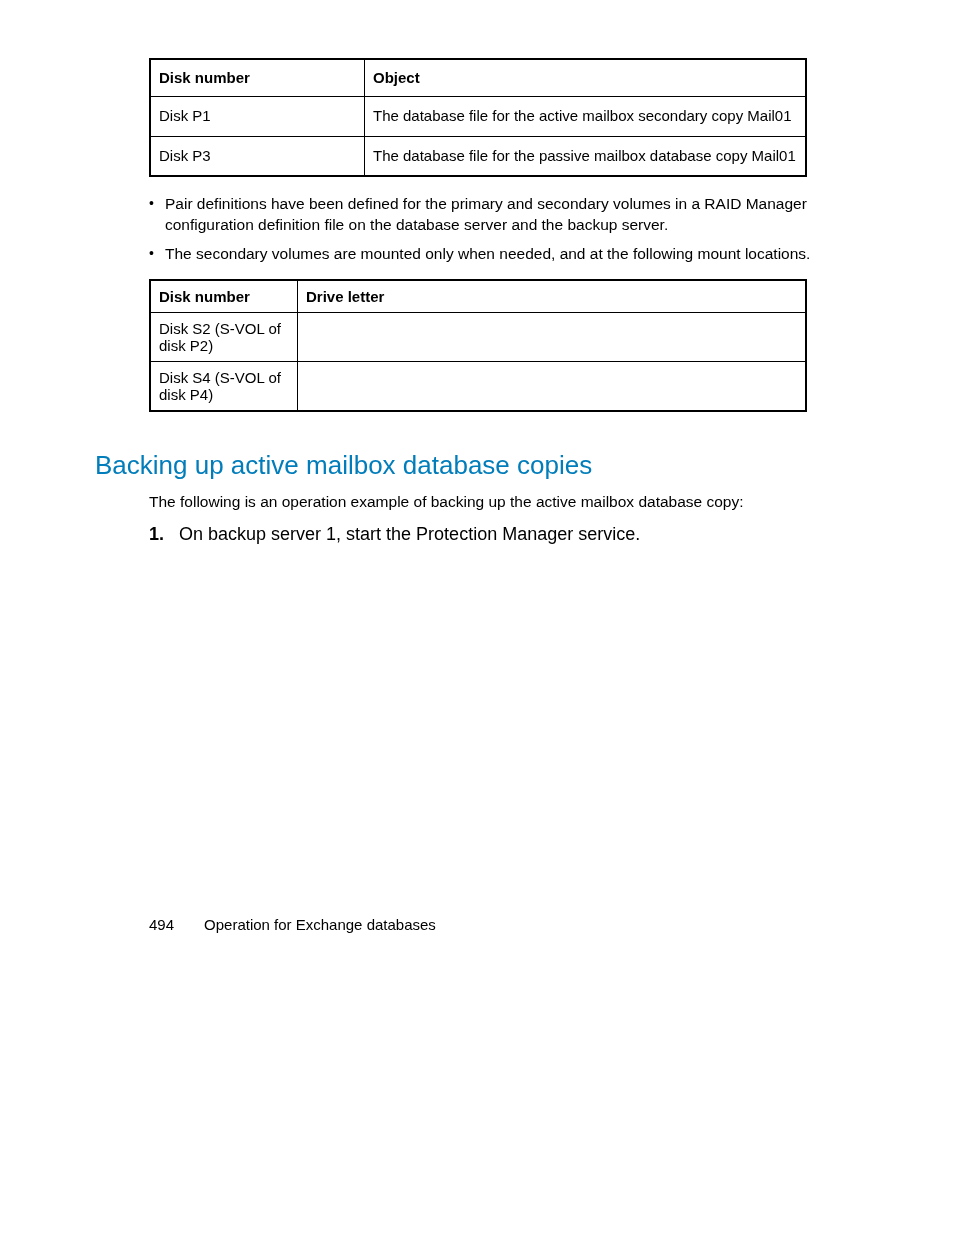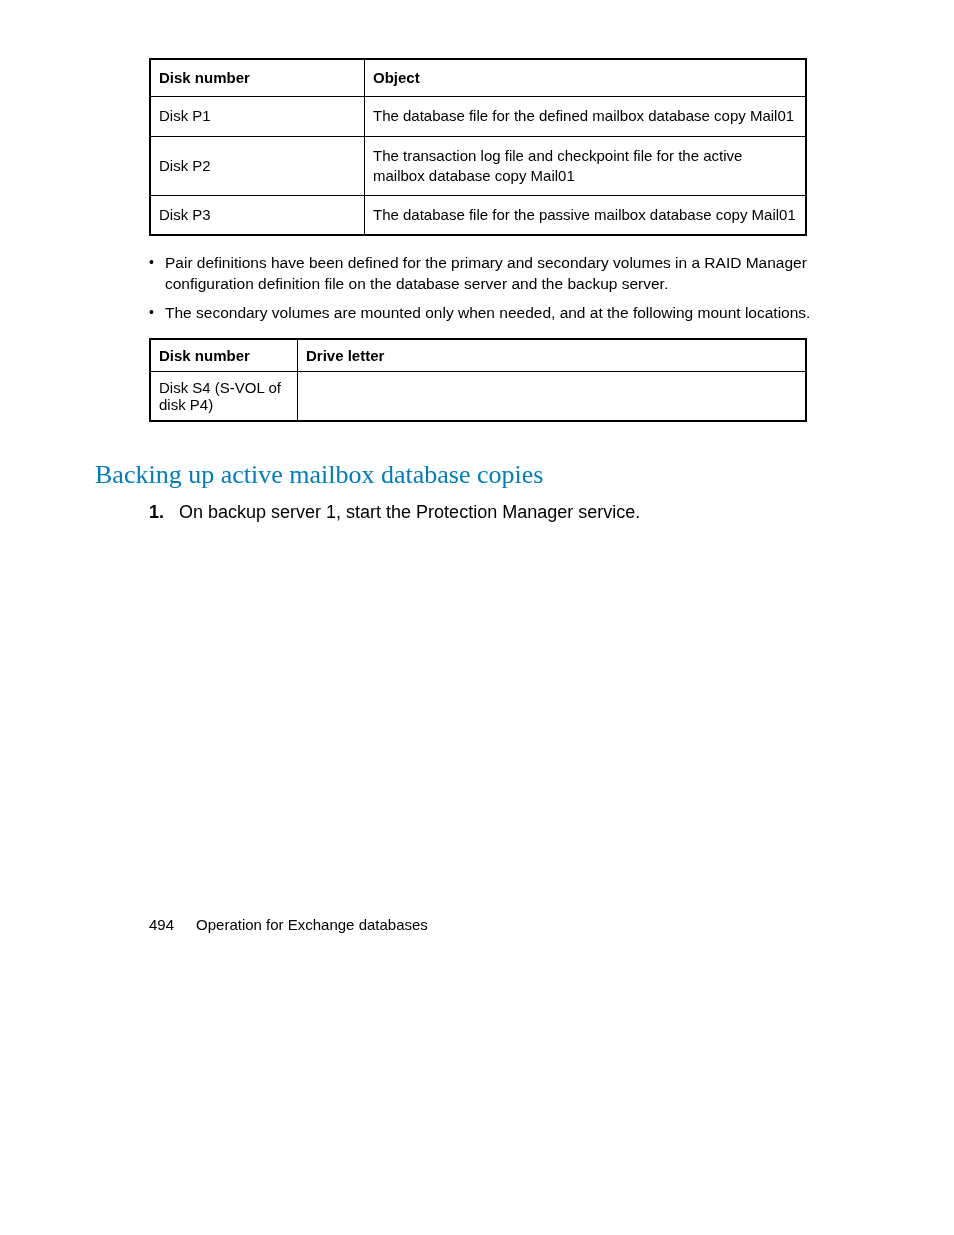--- a/index.html
+++ b/index.html
@@ -82,21 +82,21 @@
   }
   ul.bullets li::before {
     content: "•";
     position: absolute;
     left: 0;
     top: 0;
     font-size: 14px;
   }
   
   h2.section {
-    font-family: Liberation Serif, serif;
+    font-family: Liberation Sans, sans-serif;
     font-weight: normal;
     color: #007dba;
     font-size: 26px;
     margin: 38px 0 0 95px;
     letter-spacing: 0px;
   }
   
   p.intro {
     font-size: 15.5px;
     margin: 10px 120px 0 149px;
@@ -125,44 +125,40 @@
     color: #000;
   }
   
   .footer {
     position: absolute;
     left: 149px;
     bottom: 66px;
     font-size: 15px;
   }
   .footer .pagenum {
-    margin-right: 22px;
+    margin-right: 30px;
   }
 </style>
 </head>
 <body>
 
 <div class="page">
   <div class="content">
 
     <table class="data">
       <thead>
         <tr>
           <th class="col1">Disk number</th>
           <th class="col2">Object</th>
         </tr>
       </thead>
       <tbody>
         <tr>
           <td>Disk P1</td>
-          <td>The database file for the defined mailbox database copy Mail01</td>
-        </tr>
-        <tr>
-          <td>Disk P2</td>
-          <td>The transaction log file and checkpoint file for the active mailbox database copy Mail01</td>
+          <td>The database file for the active mailbox secondary copy Mail01</td>
         </tr>
         <tr>
           <td>Disk P3</td>
           <td>The database file for the passive mailbox database copy Mail01</td>
         </tr>
       </tbody>
     </table>
 
     <ul class="bullets">
       <li>Pair definitions have been defined for the primary and secondary volumes in a RAID Manager configuration definition file on the database server and the backup server.</li>
@@ -171,28 +167,33 @@
 
     <table class="data2">
       <thead>
         <tr>
           <th class="col1">Disk number</th>
           <th>Drive letter</th>
         </tr>
       </thead>
       <tbody>
         <tr>
+          <td>Disk S2 (S-VOL of disk P2)</td>
+          <td></td>
+        </tr>
+        <tr>
           <td>Disk S4 (S-VOL of disk P4)</td>
           <td></td>
         </tr>
       </tbody>
     </table>
 
     <h2 class="section">Backing up active mailbox database copies</h2>
 
+    <p class="intro">The following is an operation example of backing up the active mailbox database copy:</p>
 
     <ol class="steps">
       <li>On backup server 1, start the Protection Manager service.</li>
     </ol>
 
   </div>
 
   <div class="footer">
     <span class="pagenum">494</span><span>Operation for Exchange databases</span>
   </div>

